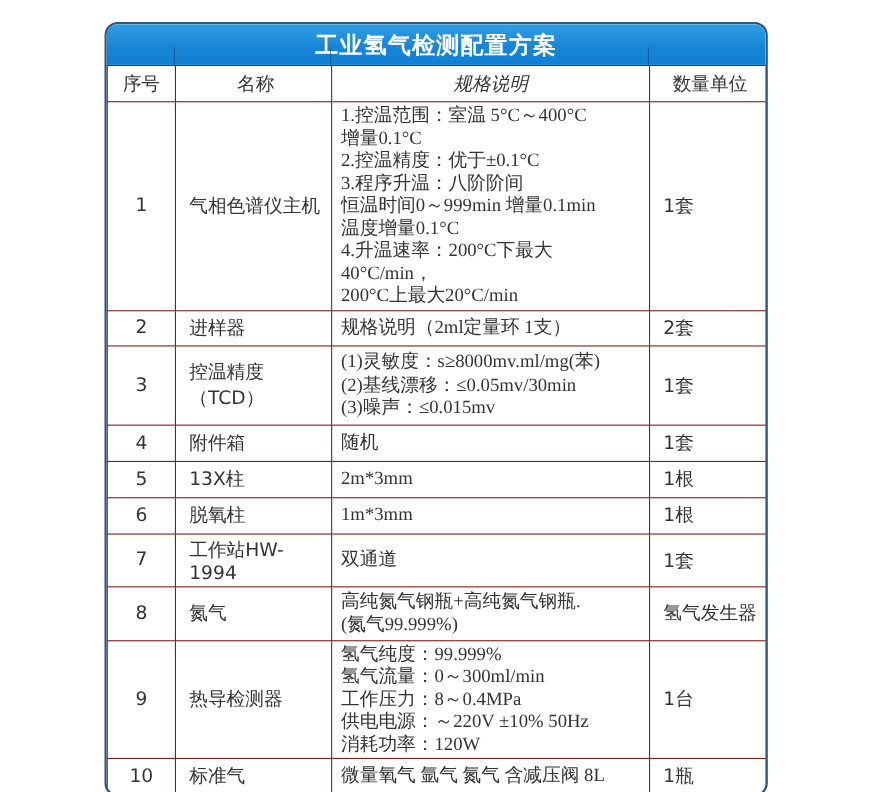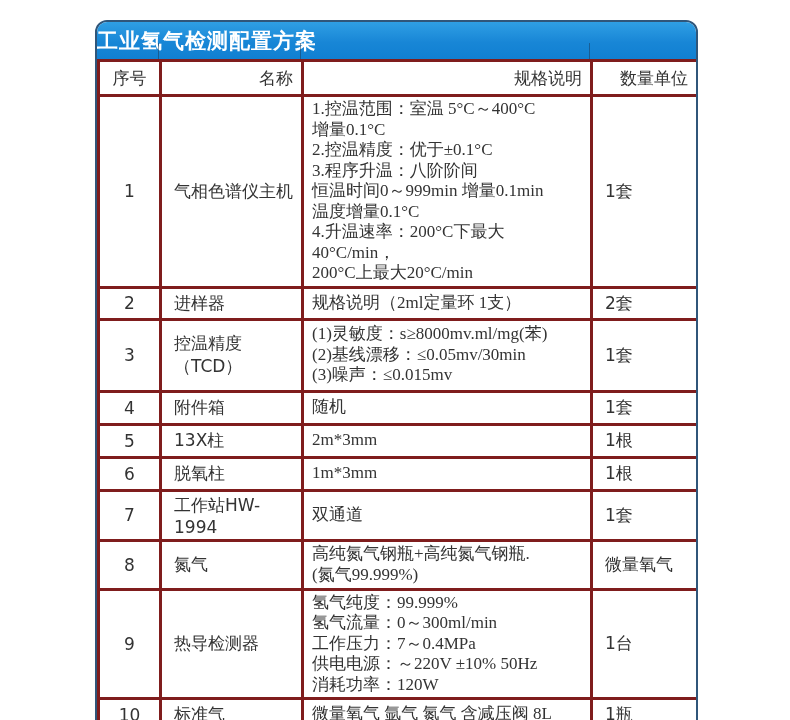--- a/index.html
+++ b/index.html
@@ -20,20 +20,21 @@
     border-radius: 12px;
     overflow: hidden;
     background: #ffffff;
   }
   .title-bar {
     position: relative;
     height: 37px;
     background: linear-gradient(180deg, #2f9fe4 0%, #1886d6 55%, #1080d2 100%);
     display: flex;
     align-items: center;
+    justify-content: center;
   }
   .title-bar .title-text {
     color: #ffffff;
     font-size: 21px;
     font-weight: bold;
     letter-spacing: 1px;
   }
   .title-bar .stub {
     position: absolute;
     bottom: 0;
@@ -47,32 +48,32 @@
   table {
     width: 100%;
     border-collapse: collapse;
     table-layout: fixed;
   }
   col.c-no   { width: 62px;  }
   col.c-name { width: 142px; }
   col.c-spec { width: 289px; }
   col.c-qty  { width: 106px; }
   th, td {
-    border: 3px solid #7f1d1d;
+    border: 1px solid #7f1d1d;
     color: #333333;
     font-size: 17px;
     font-weight: normal;
     vertical-align: middle;
     padding: 2px 8px 2px 12px;
     overflow: hidden;
   }
-  th { text-align: right; height: 28px; }
+  th { text-align: center; height: 28px; }
   td.no, th.no { text-align: center; padding-left: 4px; padding-right: 4px; }
   td.spec { white-space: pre-line; line-height: 20.5px; padding-left: 8px; font-family: Liberation Serif, serif; }
-  th.spec { padding-left: 8px; }
+  th.spec { padding-left: 8px; font-style: italic; }
 </style>
 </head>
 <body>
 
 <div class="card">
   <div class="title-bar">
     <span class="title-text">工业氢气检测配置方案</span>
     <i class="stub s1"></i>
     <i class="stub s2"></i>
     <i class="stub s3"></i>
@@ -142,28 +143,28 @@
         <td class="no">7</td>
         <td class="name">工作站HW-1994</td>
         <td class="spec">双通道</td>
         <td class="qty">1套</td>
       </tr>
       <tr style="height:49px">
         <td class="no">8</td>
         <td class="name">氮气</td>
         <td class="spec">高纯氮气钢瓶+高纯氮气钢瓶.
 (氮气99.999%)</td>
-        <td class="qty">微量氧气</td>
+        <td class="qty">氢气发生器</td>
       </tr>
       <tr style="height:103px">
         <td class="no">9</td>
         <td class="name">热导检测器</td>
         <td class="spec">氢气纯度：99.999%
 氢气流量：0～300ml/min
-工作压力：7～0.4MPa
+工作压力：8～0.4MPa
 供电电源：～220V ±10% 50Hz
 消耗功率：120W</td>
         <td class="qty">1台</td>
       </tr>
       <tr style="height:32px">
         <td class="no">10</td>
         <td class="name">标准气</td>
         <td class="spec">微量氧气 氩气 氮气 含减压阀 8L</td>
         <td class="qty">1瓶</td>
       </tr>

